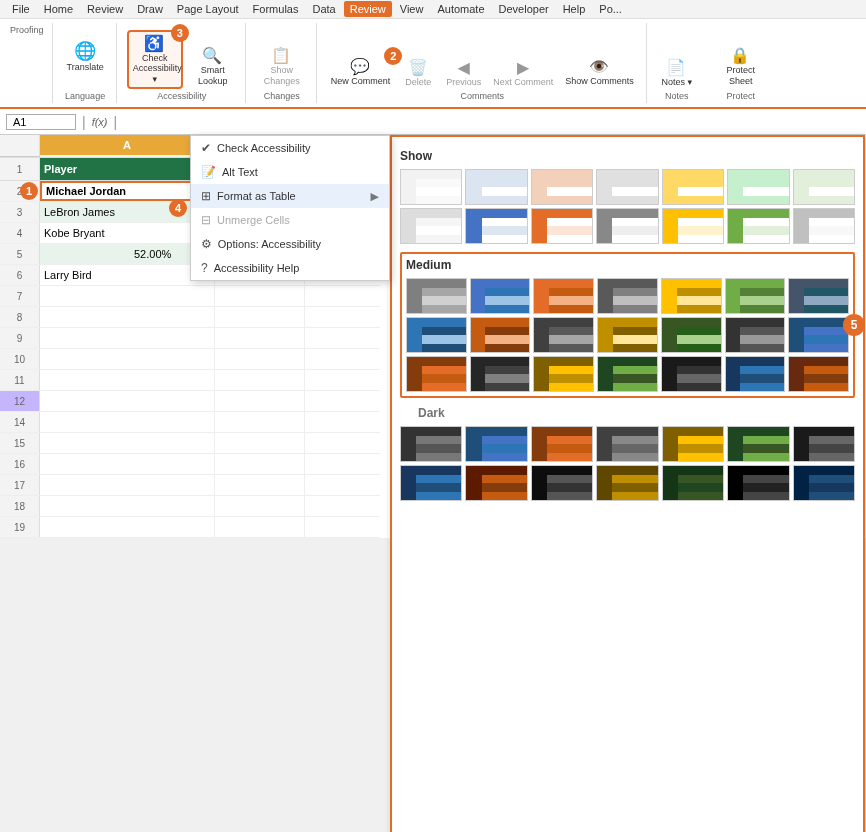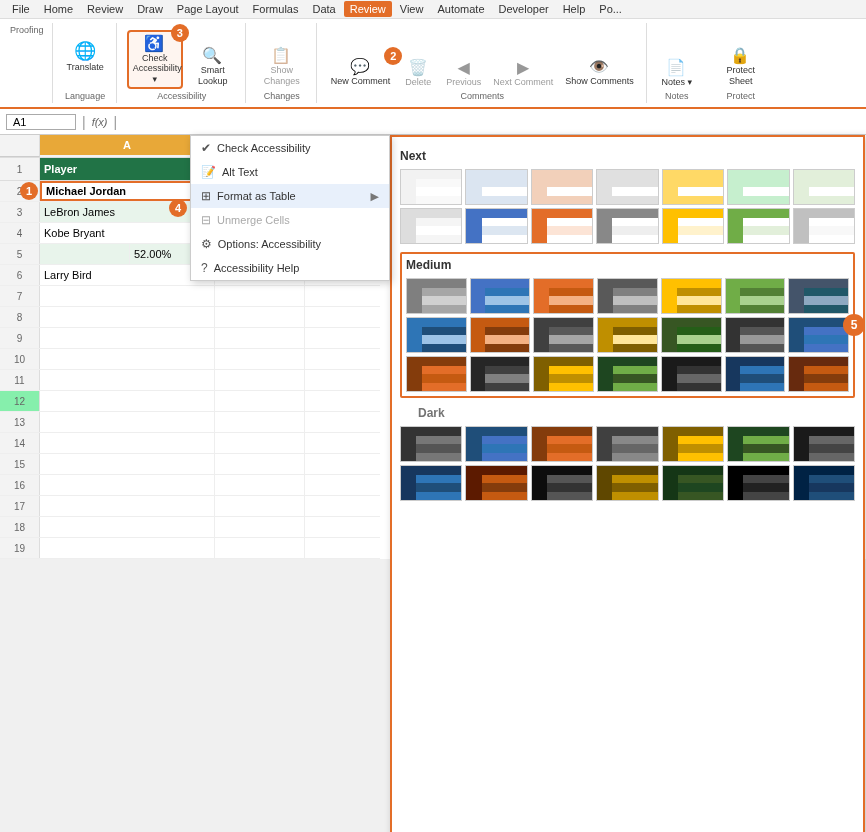--- a/index.html
+++ b/index.html
@@ -247,27 +247,21 @@
             <div style="width:90px;min-width:90px;height:20px;border-right:1px solid #eee;"></div>
             <div style="width:75px;min-width:75px;height:20px;"></div>
           </div>
       <div style="display: flex; border-bottom: 1px solid rgb(238, 238, 238);">
             <div style="width:40px;min-width:40px;height:20px;border-right:1px solid #ddd;background:#f3f3f3;display:flex;align-items:center;justify-content:center;font-size:10px;color:#666;">11</div>
             <div style="width:175px;min-width:175px;height:20px;border-right:1px solid #eee;"></div>
             <div style="width:90px;min-width:90px;height:20px;border-right:1px solid #eee;"></div>
             <div style="width:75px;min-width:75px;height:20px;"></div>
           </div>
       <div style="display: flex; border-bottom: 1px solid rgb(238, 238, 238);">
-            <div style="width:40px;min-width:40px;height:20px;border-right:1px solid #ddd;background:#86efac;display:flex;align-items:center;justify-content:center;font-size:10px;color:#666;">12</div>
-            <div style="width:175px;min-width:175px;height:20px;border-right:1px solid #eee;"></div>
-            <div style="width:90px;min-width:90px;height:20px;border-right:1px solid #eee;"></div>
-            <div style="width:75px;min-width:75px;height:20px;"></div>
-          </div>
-      <div style="display: flex; border-bottom: 1px solid rgb(238, 238, 238);">
-            <div style="width:40px;min-width:40px;height:20px;border-right:1px solid #ddd;background:#f3f3f3;display:flex;align-items:center;justify-content:center;font-size:10px;color:#666;">13</div>
+            <div style="width:40px;min-width:40px;height:20px;border-right:1px solid #ddd;background:#c4b5fd;display:flex;align-items:center;justify-content:center;font-size:10px;color:#666;">12</div>
             <div style="width:175px;min-width:175px;height:20px;border-right:1px solid #eee;"></div>
             <div style="width:90px;min-width:90px;height:20px;border-right:1px solid #eee;"></div>
             <div style="width:75px;min-width:75px;height:20px;"></div>
           </div>
       <div style="display: flex; border-bottom: 1px solid rgb(238, 238, 238);">
             <div style="width:40px;min-width:40px;height:20px;border-right:1px solid #ddd;background:#f3f3f3;display:flex;align-items:center;justify-content:center;font-size:10px;color:#666;">14</div>
             <div style="width:175px;min-width:175px;height:20px;border-right:1px solid #eee;"></div>
             <div style="width:90px;min-width:90px;height:20px;border-right:1px solid #eee;"></div>
             <div style="width:75px;min-width:75px;height:20px;"></div>
           </div>
@@ -329,21 +323,21 @@
     </div>
     <div class="dropdown-item">
       <span style="font-size:12px;color:#555;">?</span>
       <span>Accessibility Help</span>
     </div>
   </div>
 
   <div style="position:absolute;top:0;left:390px;width:475px;height:800px;background:white;border:2px solid #e36d28;box-shadow:2px 2px 8px rgba(0,0,0,0.2);z-index:99;overflow:hidden;display:flex;flex-direction:column;">
     <div style="flex:1;overflow-y:auto;padding:8px 8px 60px 8px;">
 
-      <div style="font-size:12px;font-weight:600;color:#333;margin:4px 0 6px 0;">Next</div>
+      <div style="font-size:12px;font-weight:600;color:#333;margin:4px 0 6px 0;">Show</div>
       <div style="display:grid;grid-template-columns:repeat(7,1fr);gap:3px;margin-bottom:8px;" id="light-grid">
           <div style="width: 100%; border: 1px solid rgb(204, 204, 204); cursor: pointer; display: flex; flex-direction: column; overflow: hidden; min-height: 36px;">
             <div style="display: flex; flex: 1 1 0%;">
               <div style="flex: 1 1 0%; background: rgb(242, 242, 242);"></div>
               <div style="flex: 1 1 0%; background: rgb(242, 242, 242);"></div>
               <div style="flex: 1 1 0%; background: rgb(242, 242, 242);"></div>
               <div style="flex: 1 1 0%; background: rgb(242, 242, 242);"></div>
             </div>
             <div style="display: flex; flex: 1 1 0%;">
               <div style="flex: 1 1 0%; background: rgb(242, 242, 242);"></div>

